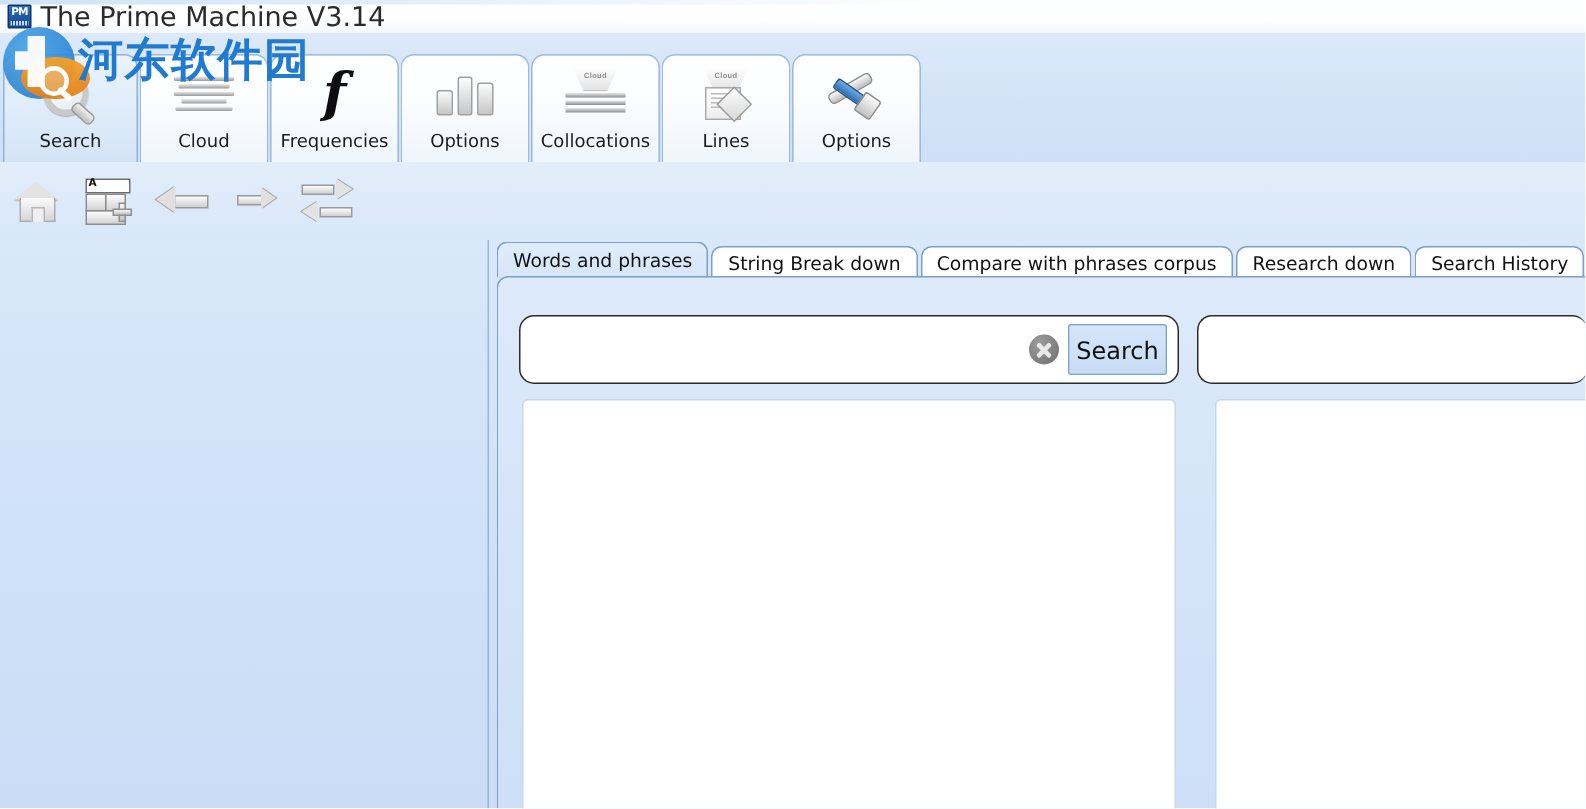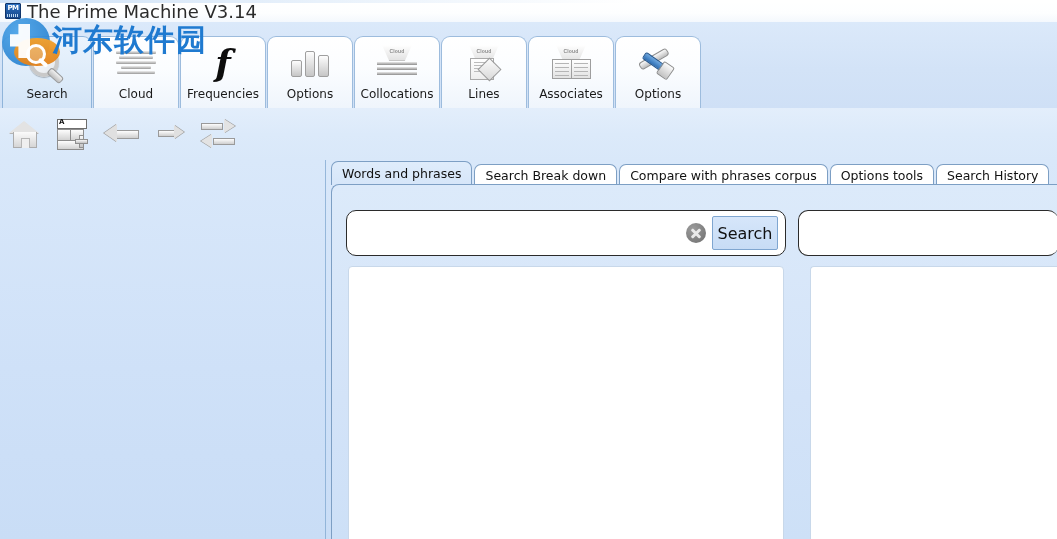--- a/index.html
+++ b/index.html
@@ -397,42 +397,20 @@
             <div class="cloud" style="left:5px;">
                 <b>Cloud</b>
               </div>
             <div class="tagdoc"></div>
               <div class="tagshape"></div>
           </div>
         </div>
         <div class="rtab-label">Lines</div>
       </div>
 
-      <div class="rtab">
-        <div class="rtab-ico">
-          <div class="ico-assoc">
-            <div class="cloud" style="left:6px;">
-                <b>Cloud</b>
-              </div>
-            <div class="bk l">
-                <i></i>
-                <i></i>
-                <i></i>
-                <i></i>
-              </div>
-            <div class="bk r">
-                <i></i>
-                <i></i>
-                <i></i>
-                <i></i>
-              </div>
-          </div>
-        </div>
-        <div class="rtab-label">Associates</div>
-      </div>
 
       <div class="rtab">
         <div class="rtab-ico">
           <div class="ico-opt">
               <div class="wrench"></div>
               <div class="hammer"></div>
             </div>
         </div>
         <div class="rtab-label">Options</div>
       </div>
@@ -487,27 +465,27 @@
     <div class="left-pane"></div>
     <div class="vdivider"></div>
 
     <div class="tabpanel">
 
       <div class="tabstrip">
         <div class="itab active">
           <span>Words and phrases</span>
         </div>
         <div class="itab">
-          <span>Search Break down</span>
+          <span>String Break down</span>
         </div>
         <div class="itab">
           <span>Compare with phrases corpus</span>
         </div>
         <div class="itab">
-          <span>Options tools</span>
+          <span>Research down</span>
         </div>
         <div class="itab">
           <span>Search History</span>
         </div>
       </div>
 
       <div class="tabbody">
 
         <div class="searchbox">
           <input class="search-input" type="text" placeholder="" style="">

